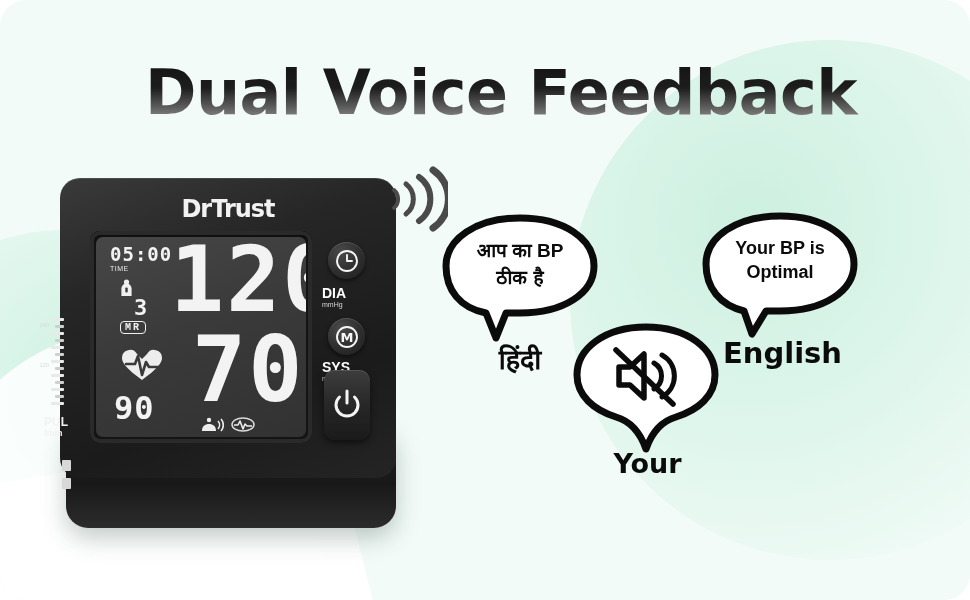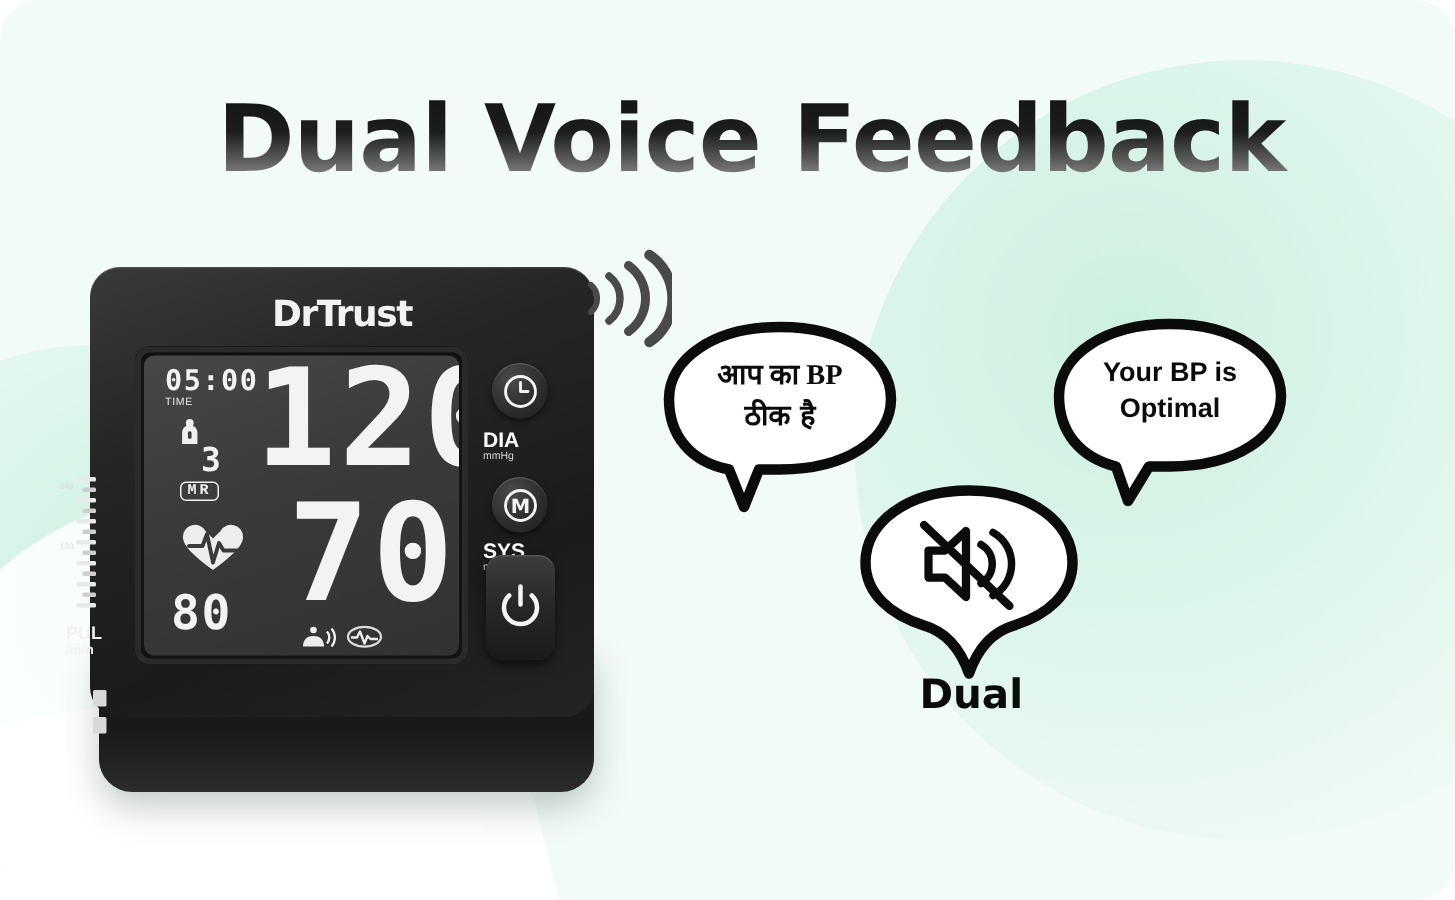--- a/index.html
+++ b/index.html
@@ -163,21 +163,21 @@
           </svg>
 
           <div class="seg lcd-mem">3</div>
           <div class="lcd-mr">MR</div>
 
           <svg class="heart" viewBox="0 0 42 32">
             <path d="M21 31 C6 20 1 14 1 9 A8 8 0 0 1 16 5 L21 10 L26 5 A8 8 0 0 1 41 9 C41 14 36 20 21 31 Z" fill="#ededed"></path>
             <path d="M5 15 L14 15 L17 7 L21 26 L25 13 L28 18 L38 18" fill="none" stroke="#3a3a3a" stroke-width="2.6" stroke-linejoin="round" stroke-linecap="round"></path>
           </svg>
 
-          <div class="seg lcd-pul">80</div>
+          <div class="seg lcd-pul">90</div>
 
           <div class="seg big1">120</div>
           <div class="seg big2">70</div>
 
           <div class="lcd-foot">
             <svg width="24" height="15" viewBox="0 0 24 15">
               <circle cx="9" cy="3" r="2.2" fill="#ededed"></circle>
               <path d="M2 14 C2 9 5 7 9 7 C13 7 16 9 16 14 Z" fill="#ededed"></path>
               <path d="M18 4 A6 6 0 0 1 18 12" stroke="#ededed" stroke-width="1.6" fill="none"></path>
               <path d="M21 2 A9 9 0 0 1 21 14" stroke="#ededed" stroke-width="1.6" fill="none"></path>
@@ -230,38 +230,40 @@
       <path d="M18 22 A19 19 0 0 1 18 52" stroke-width="5"></path>
       <path d="M31 15 A27 27 0 0 1 31 59" stroke-width="6"></path>
       <path d="M45 8 A35 35 0 0 1 45 66" stroke-width="7"></path>
     </g>
   </svg>
 
   <div class="bub bub-hindi">
     <svg width="160" height="128" viewBox="0 0 160 128">
       <path d="M80 4 C124 4 154 25 154 52 C154 79 124 99 80 99 L66 99 L56 124 L46 99 C20 94 6 76 6 52 C6 25 36 4 80 4 Z" fill="#ffffff" stroke="#0b0b0b" stroke-width="7" stroke-linejoin="round"></path>
     </svg>
-    <div class="bub-txt" style="top:26px;font-size:19px;font-family:Liberation Serif, serif;">आप का BP</div>
+    <div class="bub-txt" style="top:26px;font-size:19px;font-family:Liberation Sans, sans-serif;">आप का BP</div>
     <div class="bub-txt" style="top:52px;font-size:19px;font-family:'DejaVu Sans',sans-serif;text-align:center;">ठीक है</div>
   </div>
+  <div class="cap cap-hindi">हिंदी</div>
 
   <div class="bub bub-eng">
     <svg width="160" height="128" viewBox="0 0 160 128">
       <path d="M80 4 C124 4 154 25 154 52 C154 79 124 99 80 99 L66 99 L52 122 L44 99 C20 93 6 76 6 52 C6 25 36 4 80 4 Z" fill="#ffffff" stroke="#0b0b0b" stroke-width="7" stroke-linejoin="round"></path>
     </svg>
     <div class="bub-txt" style="top:26px;font-size:18px;">Your BP is</div>
     <div class="bub-txt" style="top:50px;font-size:18px;">Optimal</div>
   </div>
+  <div class="cap cap-eng">English</div>
 
   <div class="bub bub-mute">
     <svg width="148" height="132" viewBox="0 0 148 132">
       <path d="M74 5 C116 5 143 27 143 53 C143 74 126 88 104 95 C90 99 80 110 74 127 C68 110 58 99 44 95 C22 88 5 74 5 53 C5 27 32 5 74 5 Z" fill="#ffffff" stroke="#0b0b0b" stroke-width="7" stroke-linejoin="round"></path>
       <g>
         <path d="M47 45 H58 L72 32 V76 L58 63 H47 Z" fill="none" stroke="#0b0b0b" stroke-width="5.5" stroke-linejoin="round"></path>
         <path d="M82 41 A15 15 0 0 1 82 67" fill="none" stroke="#0b0b0b" stroke-width="5" stroke-linecap="round"></path>
         <path d="M90 33 A24 24 0 0 1 90 75" fill="none" stroke="#0b0b0b" stroke-width="5" stroke-linecap="round"></path>
         <path d="M44 28 L101 82" stroke="#0b0b0b" stroke-width="5.5" stroke-linecap="round"></path>
       </g>
     </svg>
   </div>
-  <div class="cap cap-mute">Dual</div>
+  <div class="cap cap-mute">Your</div>
 
 </div>
 
 </body></html>

